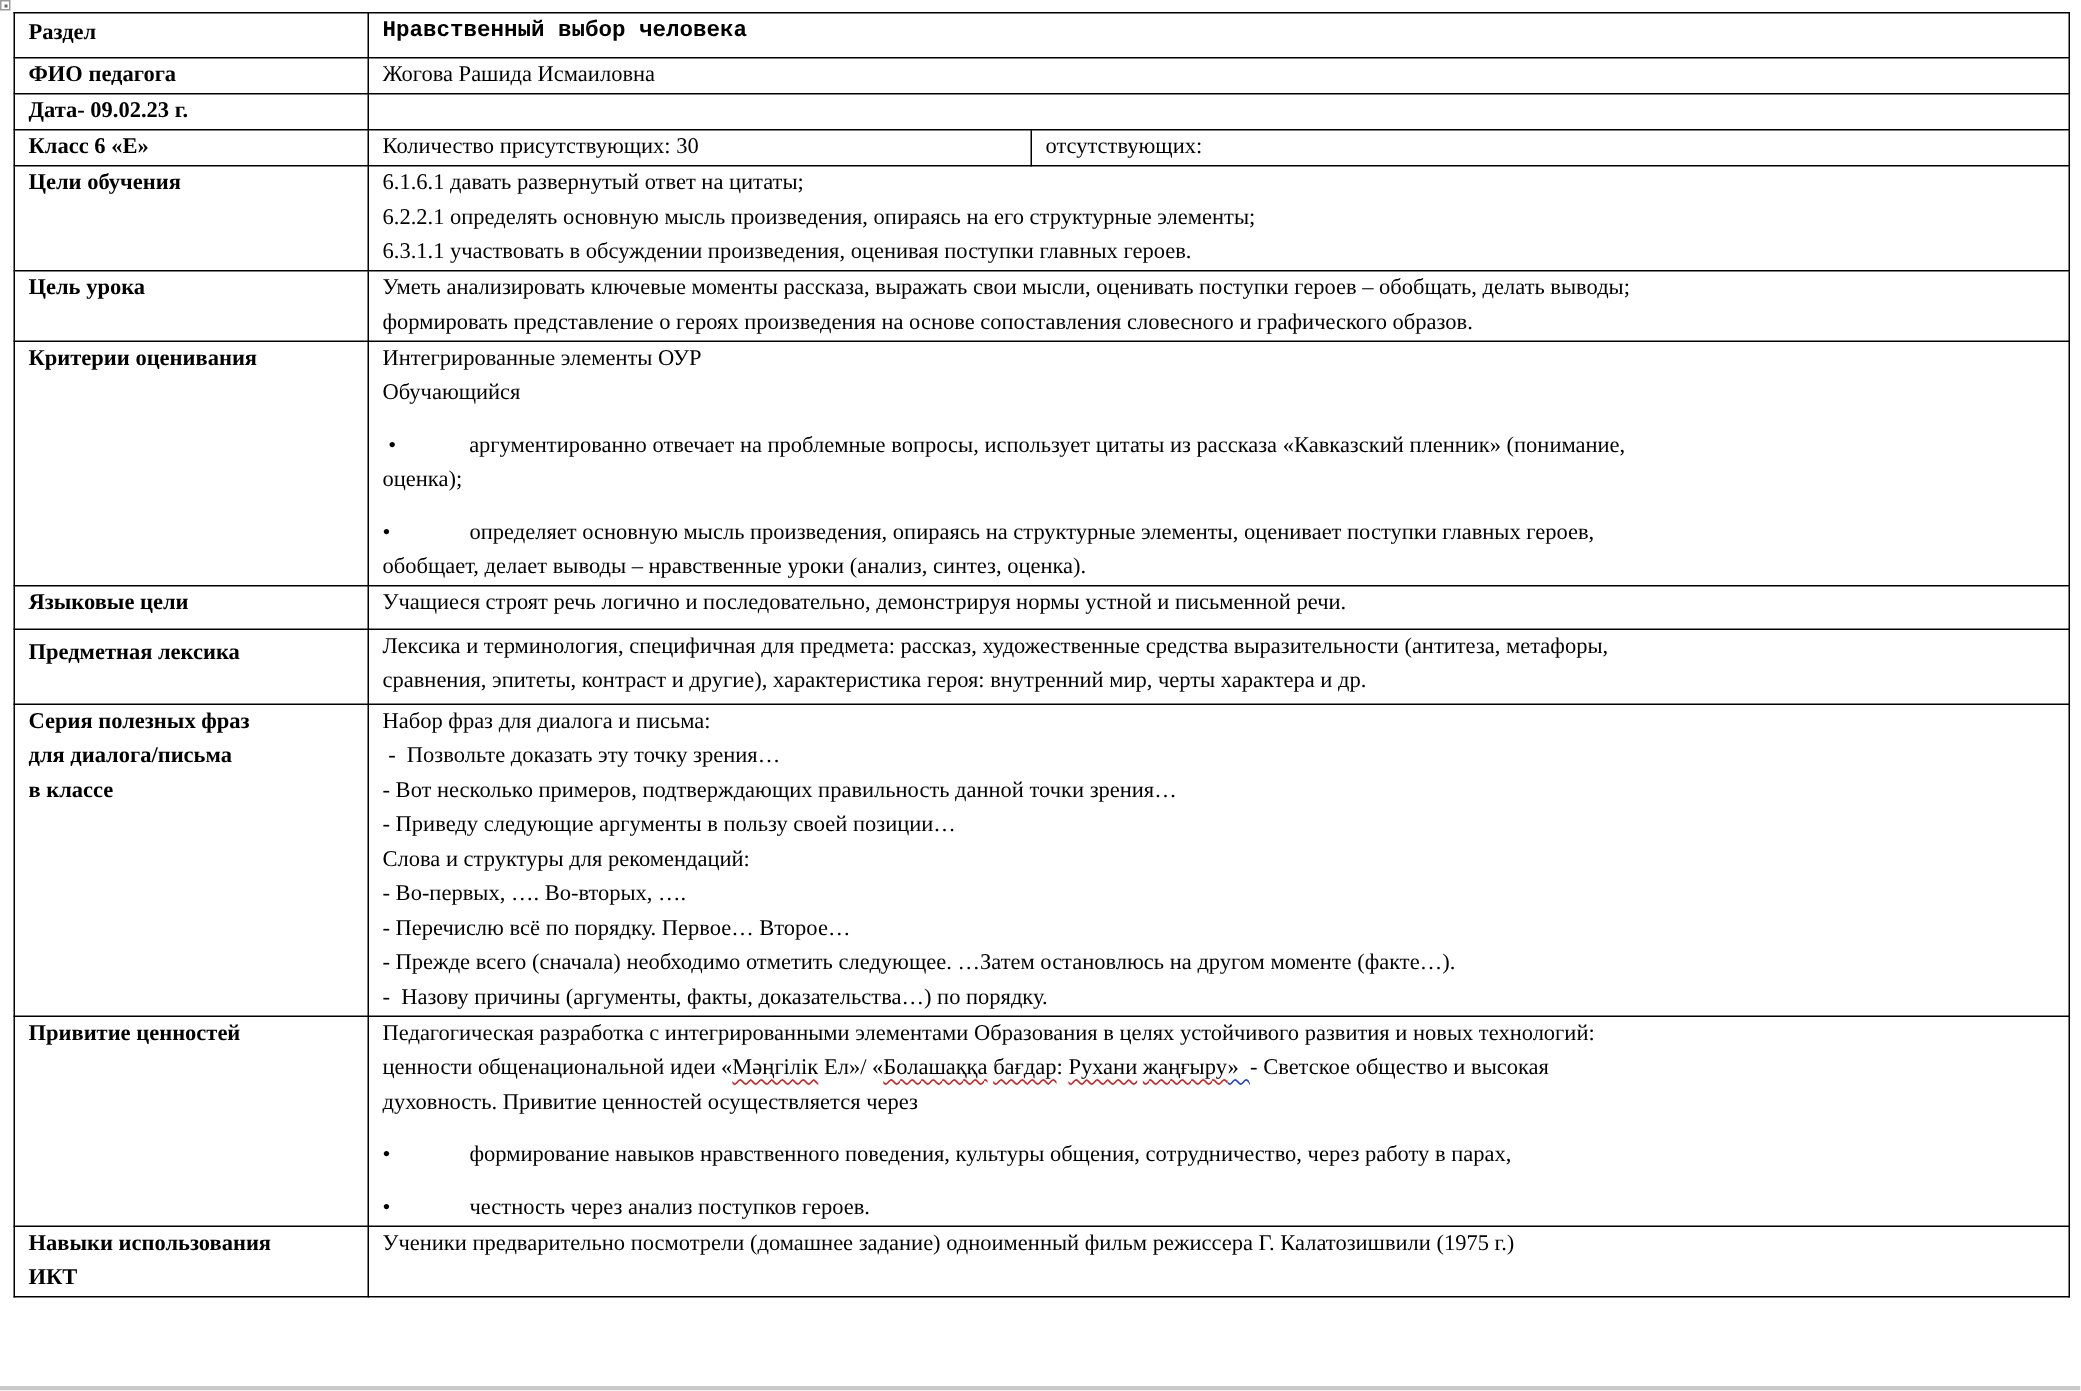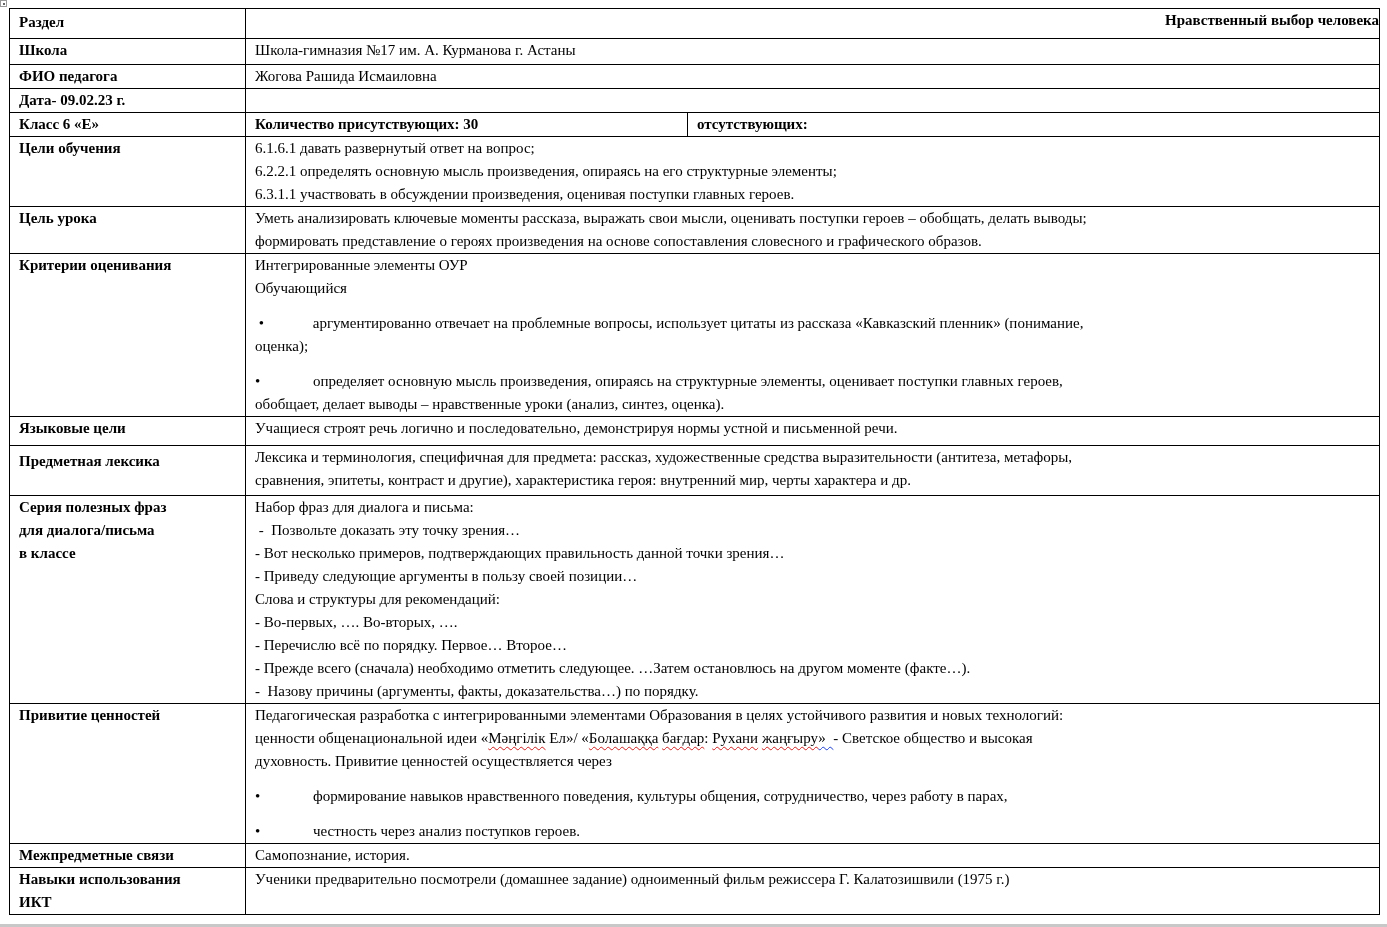--- a/index.html
+++ b/index.html
@@ -6,52 +6,48 @@
   body { width: 1387px; height: 927px; position: relative; overflow: hidden;
          font-family: "Liberation Serif", "DejaVu Serif", serif; color: #000; }
   .move-handle { position: absolute; left: 0; top: 0; width: 7px; height: 7px;
                  border: 1px solid #9a9a9a; background: #fff; box-sizing: border-box; }
   .move-handle::after { content: ""; position: absolute; left: 2px; top: 2px; width: 2px; height: 2px; background: #666; }
   table.plan { position: absolute; left: 9px; top: 8px; width: 1371px;
                border-collapse: collapse; table-layout: fixed; }
   table.plan td { border: 1.5px solid #000; vertical-align: top; padding: 0 0 0 9px;
                   font-size: 15px; line-height: 23px; }
   td.lbl { font-weight: bold; width: 227px; }
-  td.title-cell { font-weight: bold; text-align: right; font-size: 15.5px; }
+  td.title-cell { font-weight: bold; text-align: left; font-size: 15.5px; font-family: Liberation Mono, monospace; }
   td.topic { text-align: center; }
   .line { display: block; white-space: nowrap; }
   .bullet-line { display: block; white-space: nowrap; margin-top: 12px; }
   .bullet-line .dot { display: inline-block; width: 58px; }
   .wavy-red { text-decoration: underline wavy #d02020; text-decoration-thickness: 1px; text-underline-offset: 3px; }
   .wavy-blue { text-decoration: underline wavy #2040d0; text-decoration-thickness: 1px; text-underline-offset: 3px; }
   .bottom-bar { position: absolute; left: 0; right: 0; top: 924px; height: 3px; background: #c8c8c8; }
-  .bold { font-weight: bold; }
+  .bold { font-weight: normal; }
 </style>
 </head>
 <body>
 
 <div class="move-handle"></div>
 
 <table class="plan">
   <colgroup>
     <col style="width:236px">
     <col style="width:442px">
     <col>
   </colgroup>
 
   <tbody>
       <tr style="height:30px">
     <td class="lbl" style="padding-top:2px">Раздел</td>
     <td class="title-cell" colspan="2">Нравственный выбор человека</td>
   </tr>
 
-  <tr style="height:26px">
-    <td class="lbl">Школа</td>
-    <td colspan="2">Школа-гимназия №17 им. А. Курманова г. Астаны</td>
-  </tr>
 
   <tr style="height:24px">
     <td class="lbl">ФИО педагога</td>
     <td colspan="2">Жогова Рашида Исмаиловна</td>
   </tr>
 
   <tr style="height:24px">
     <td class="lbl">Дата- 09.02.23 г.</td>
     <td colspan="2"></td>
   </tr>
@@ -59,21 +55,21 @@
   <tr style="height:24px">
     <td class="lbl">Класс 6 «Е»</td>
     <td class="bold">Количество присутствующих: 30</td>
     <td class="bold">отсутствующих:</td>
   </tr>
 
 
   <tr style="height:69px">
     <td class="lbl">Цели обучения</td>
     <td colspan="2">
-      <span class="line">6.1.6.1 давать развернутый ответ на вопрос;</span>
+      <span class="line">6.1.6.1 давать развернутый ответ на цитаты;</span>
       <span class="line">6.2.2.1 определять основную мысль произведения, опираясь на его структурные элементы;</span>
       <span class="line">6.3.1.1 участвовать в обсуждении произведения, оценивая поступки главных героев.</span>
     </td>
   </tr>
 
   <tr style="height:46px">
     <td class="lbl">Цель урока</td>
     <td colspan="2">
       <span class="line">Уметь анализировать ключевые моменты рассказа, выражать свои мысли, оценивать поступки героев – обобщать, делать выводы;</span>
       <span class="line">формировать представление о героях произведения на основе сопоставления словесного и графического образов.</span>
@@ -128,24 +124,20 @@
     <td class="lbl">Привитие ценностей</td>
     <td colspan="2">
       <span class="line">Педагогическая разработка с интегрированными элементами Образования в целях устойчивого развития и новых технологий:</span>
       <span class="line" style="white-space:pre"><span>ценности общенациональной идеи «</span><span class="wavy-red">Мәңгілік</span><span> Ел»/ «</span><span class="wavy-red">Болашаққа</span><span> </span><span class="wavy-red">бағдар</span><span>: </span><span class="wavy-red">Рухани</span><span> </span><span class="wavy-red">жаңғыру</span><span class="wavy-blue">»  </span><span>- Светское общество и высокая</span></span>
       <span class="line">духовность. Привитие ценностей осуществляется через</span>
       <span class="bullet-line"><span class="dot">•</span><span>формирование навыков нравственного поведения, культуры общения, сотрудничество, через работу в парах,</span></span>
       <span class="bullet-line"><span class="dot">•</span><span>честность через анализ поступков героев.</span></span>
     </td>
   </tr>
 
-  <tr style="height:23px">
-    <td class="lbl">Межпредметные связи</td>
-    <td colspan="2">Самопознание, история.</td>
-  </tr>
 
   <tr style="height:45px">
     <td class="lbl">
       <span class="line">Навыки использования</span>
       <span class="line">ИКТ</span>
     </td>
     <td colspan="2">Ученики предварительно посмотрели (домашнее задание) одноименный фильм режиссера Г. Калатозишвили (1975 г.)</td>
   </tr>
 </tbody>
   </table>

